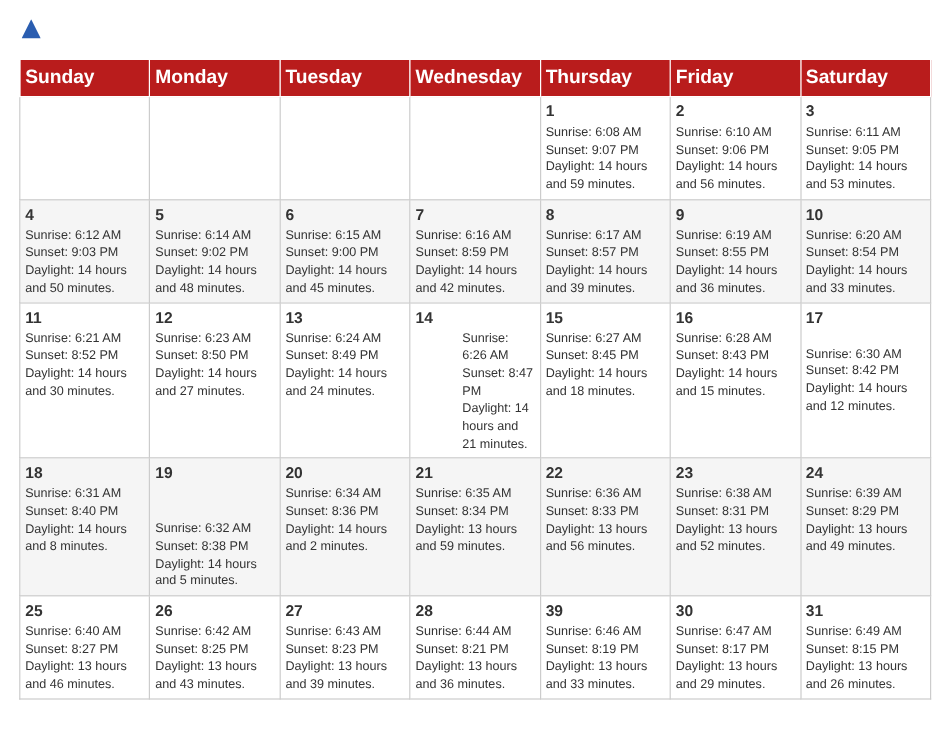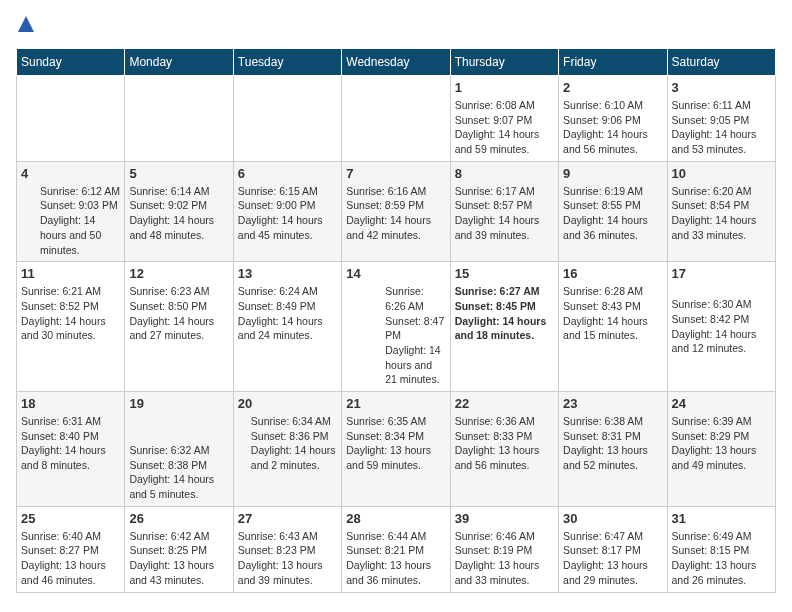--- a/index.html
+++ b/index.html
@@ -36,26 +36,26 @@
     .location-title {
       font-size: 16px;
       color: #333;
     }
     table {
       width: 100%;
       border-collapse: collapse;
       font-size: 11px;
     }
     thead tr th {
-      background-color: #0c4a6e;
+      background-color: #b91c1c;
       color: #fff;
       padding: 6px 4px;
       text-align: left;
-      font-size: 12px;
-      font-weight: normal;
+      font-size: 16px;
+      font-weight: bold;
       border: 1px solid #fff;
     }
     tbody tr td {
       border: 1px solid #ccc;
       vertical-align: top;
       padding: 4px;
       min-height: 80px;
       width: 14.28%;
       background: #fff;
     }
@@ -133,21 +133,21 @@
         <td>
           <div class="day-number">3</div>
           <div class="day-info" style="white-space: pre-line;">Sunrise: 6:11 AM
 Sunset: 9:05 PM
 Daylight: 14 hours and 53 minutes.</div>
         </td>
       </tr>
       <tr>
         <td>
           <div class="day-number">4</div>
-          <div class="day-info" style="white-space: pre-line; margin-left: 19px;">Sunrise: 6:12 AM
+          <div class="day-info" style="white-space: pre-line;">Sunrise: 6:12 AM
 Sunset: 9:03 PM
 Daylight: 14 hours and 50 minutes.</div>
         </td>
         <td>
           <div class="day-number">5</div>
           <div class="day-info" style="white-space: pre-line;">Sunrise: 6:14 AM
 Sunset: 9:02 PM
 Daylight: 14 hours and 48 minutes.</div>
         </td>
         <td>
@@ -201,21 +201,21 @@
 Daylight: 14 hours and 24 minutes.</div>
         </td>
         <td>
           <div class="day-number">14</div>
           <div class="day-info" style="white-space: pre-line; margin-left: 39px;">Sunrise: 6:26 AM
 Sunset: 8:47 PM
 Daylight: 14 hours and 21 minutes.</div>
         </td>
         <td>
           <div class="day-number">15</div>
-          <div class="day-info" style="white-space: pre-line; font-weight: bold;">Sunrise: 6:27 AM
+          <div class="day-info" style="white-space: pre-line;">Sunrise: 6:27 AM
 Sunset: 8:45 PM
 Daylight: 14 hours and 18 minutes.</div>
         </td>
         <td>
           <div class="day-number">16</div>
           <div class="day-info" style="white-space: pre-line;">Sunrise: 6:28 AM
 Sunset: 8:43 PM
 Daylight: 14 hours and 15 minutes.</div>
         </td>
         <td>
@@ -233,21 +233,21 @@
 Daylight: 14 hours and 8 minutes.</div>
         </td>
         <td>
           <div class="day-number">19</div>
           <div class="day-info" style="white-space: pre-line; margin-top: 32px;">Sunrise: 6:32 AM
 Sunset: 8:38 PM
 Daylight: 14 hours and 5 minutes.</div>
         </td>
         <td>
           <div class="day-number">20</div>
-          <div class="day-info" style="white-space: pre-line; margin-left: 13px;">Sunrise: 6:34 AM
+          <div class="day-info" style="white-space: pre-line;">Sunrise: 6:34 AM
 Sunset: 8:36 PM
 Daylight: 14 hours and 2 minutes.</div>
         </td>
         <td>
           <div class="day-number">21</div>
           <div class="day-info" style="white-space: pre-line;">Sunrise: 6:35 AM
 Sunset: 8:34 PM
 Daylight: 13 hours and 59 minutes.</div>
         </td>
         <td>

